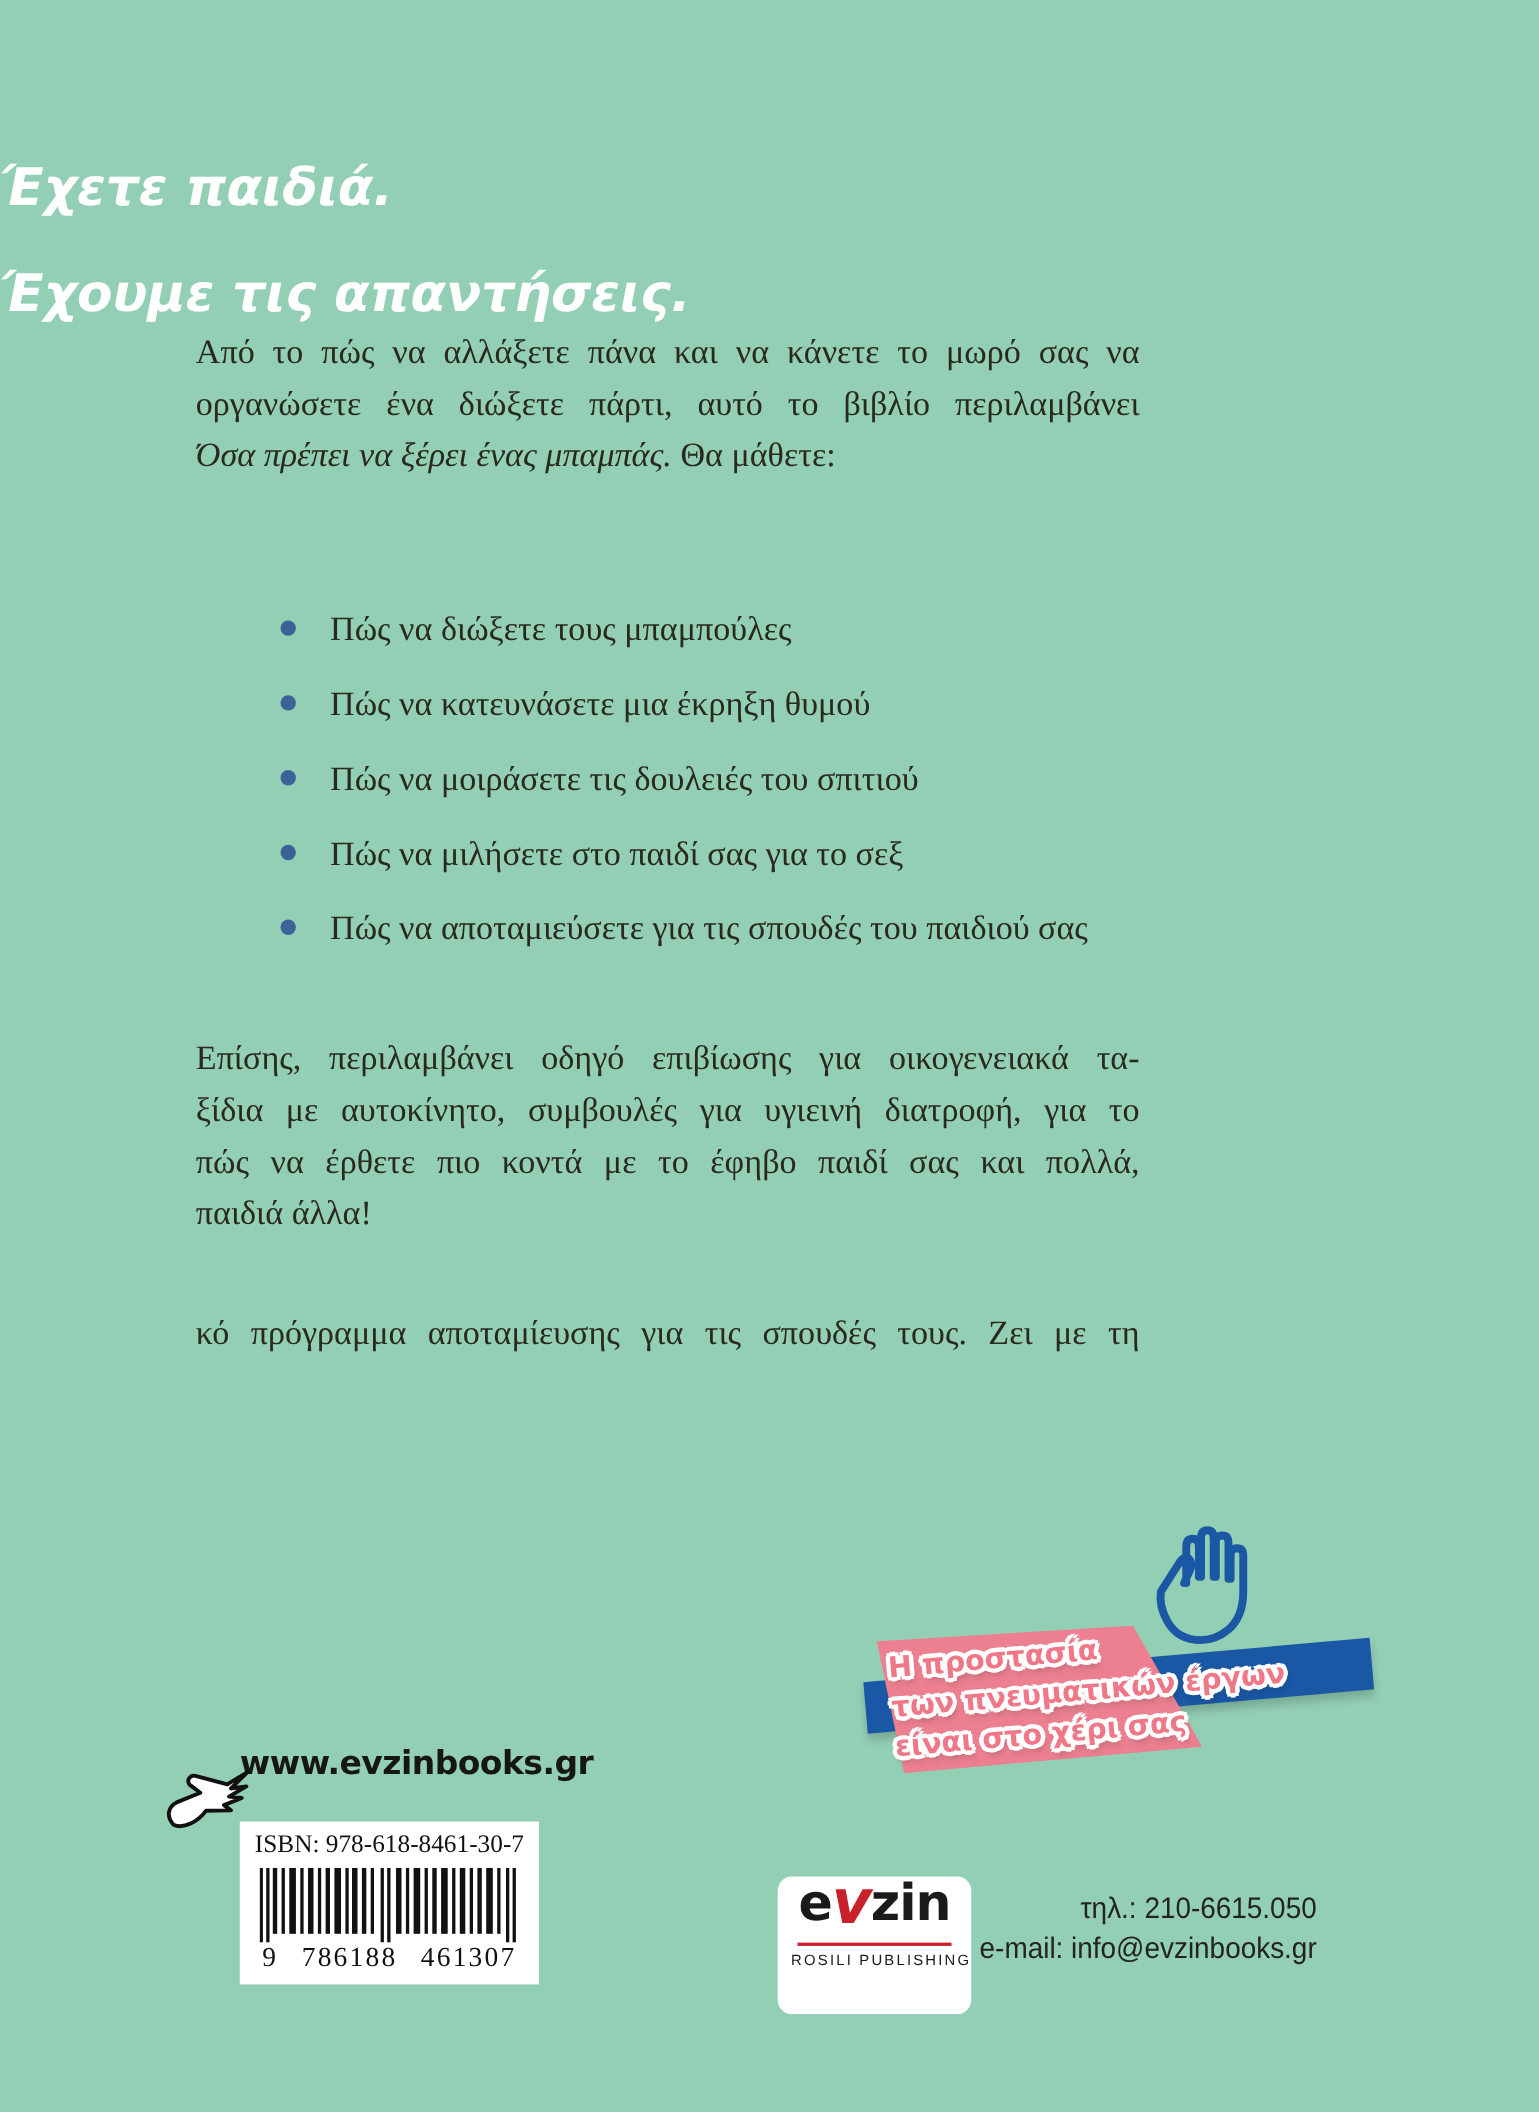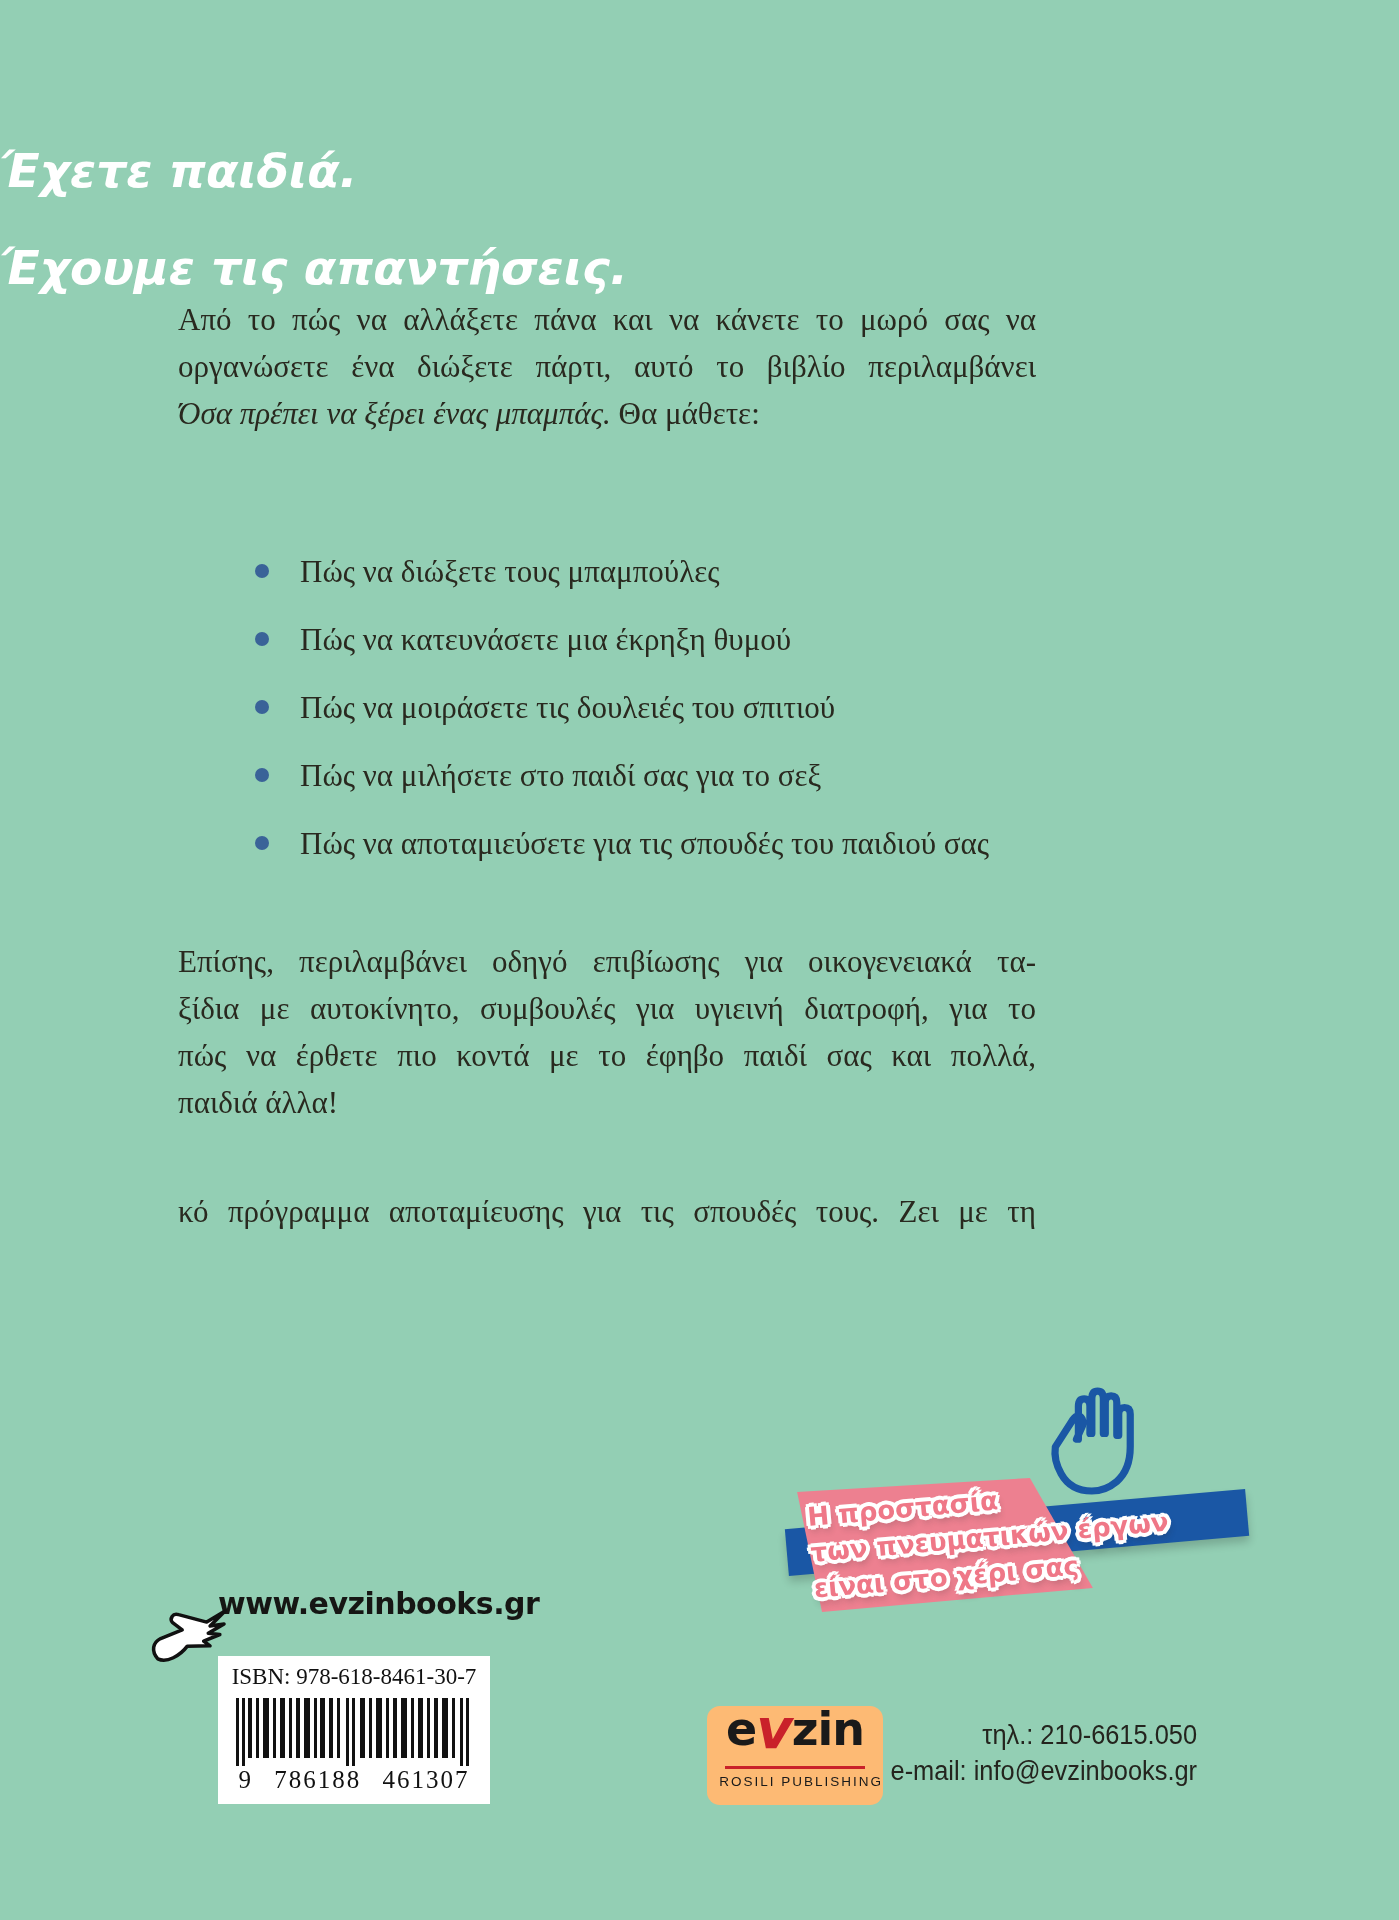--- a/index.html
+++ b/index.html
@@ -41,21 +41,21 @@
        font-weight:700;font-size:30px;color:#161614;letter-spacing:-0.5px;}
   .cursor-icon{position:absolute;left:146px;top:1606px;transform:rotate(-8deg);z-index:1;}
 
   .isbn-box{position:absolute;left:218px;top:1656px;width:272px;height:148px;background:#ffffff;}
   .isbn-label{position:absolute;left:0;top:8px;width:100%;text-align:center;font-size:23px;color:#111;}
   .barcode{position:absolute;left:18px;top:42px;}
   .isbn-digits{position:absolute;left:0;top:110px;width:100%;text-align:center;
        font-size:25px;color:#111;word-spacing:13px;letter-spacing:2px;}
 
   
-  .logo-box{position:absolute;left:707px;top:1706px;width:176px;height:99px;background:#fdba74;border-radius:13px;}
+  .logo-box{position:absolute;left:707px;top:1706px;width:176px;height:125px;background:#ffffff;border-radius:13px;}
   .logo-word{position:absolute;left:0;top:-4px;width:100%;text-align:center;
        font-family:"DejaVu Sans",sans-serif;font-weight:700;color:#1a1a1a;font-size:46px;letter-spacing:-1px;}
   .logo-v{color:#c9212a;font-style:italic;font-size:56px;line-height:0;position:relative;top:3px;}
   .logo-line{position:absolute;left:18px;top:60px;width:140px;height:3px;background:#c9212a;}
   .logo-caption{position:absolute;left:0;top:68px;width:100%;text-align:right;
        font-family:"Liberation Sans",sans-serif;font-size:13.5px;letter-spacing:2px;color:#1a1a1a;}
 
   
   .contact{position:absolute;left:850px;top:1717px;width:347px;text-align:right;
        font-family:"Liberation Sans",sans-serif;color:#24241e;transform:scaleX(0.94);transform-origin:right top;}

